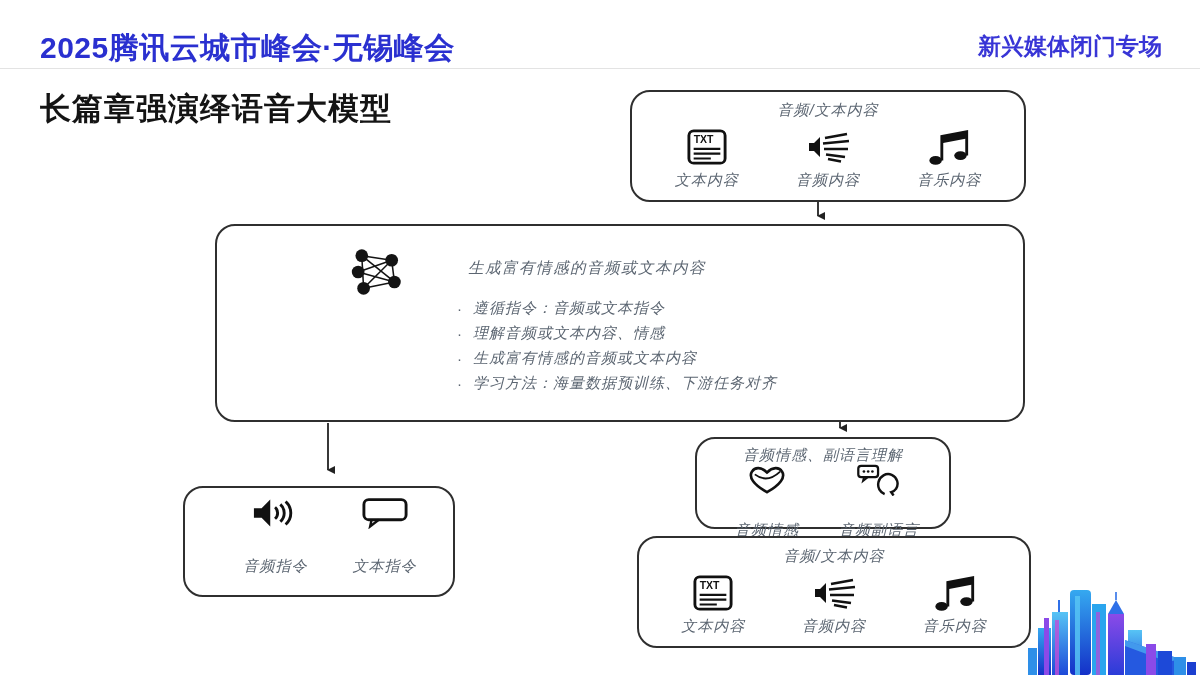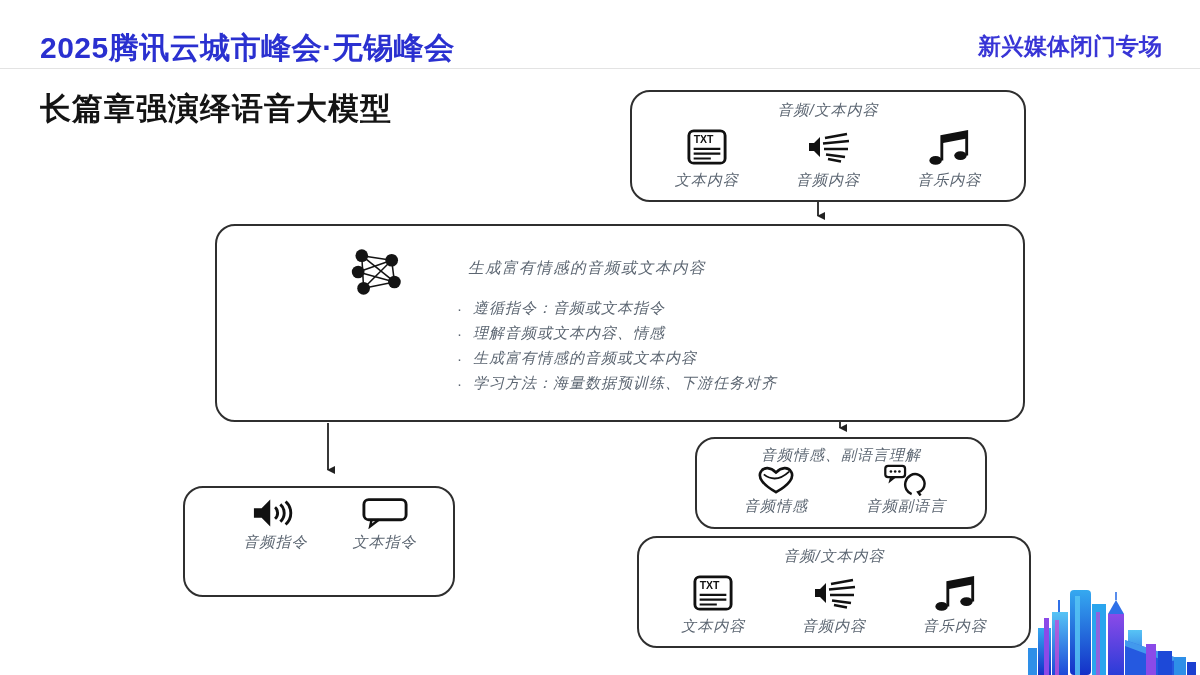--- a/index.html
+++ b/index.html
@@ -14,21 +14,21 @@
     color:#3835d6;white-space:nowrap;}
   .hdr-rule{position:absolute;left:0;top:68px;width:1200px;height:1px;background:#e3e3e3;}
   .slide-title{position:absolute;left:40px;top:88px;font-size:31px;font-weight:700;
     color:#141414;letter-spacing:1px;}
   
   .node{position:absolute;background:#ffffff;border:2px solid #2f2f2f;border-radius:20px;box-sizing:border-box;}
   .node-title{margin-top:9px;text-align:center;font-size:15px;font-style:italic;
     color:#5c6672;letter-spacing:1px;}
   .icon-row{display:flex;justify-content:space-around;align-items:flex-end;margin-top:6px;padding:0 14px;}
   .icon-col{display:flex;flex-direction:column;align-items:center;width:110px;}
-  .icon-col.narrow{width:100px;}
+  .icon-col.narrow{width:100px;gap:24px;}
   .icon-box{height:42px;display:flex;align-items:center;justify-content:center;}
   .icon-label{margin-top:3px;font-size:15px;font-style:italic;color:#5c6672;letter-spacing:1px;white-space:nowrap;}
   
   .model-icon{position:absolute;left:133px;top:20px;}
   .model-title{position:absolute;left:160px;top:32px;width:420px;text-align:center;
     font-size:15.5px;font-style:italic;color:#5c6672;letter-spacing:1.5px;}
   .bullets{position:absolute;left:240px;top:70px;}
   .bullet-row{height:25px;display:flex;align-items:center;font-size:15px;font-style:italic;
     color:#5c6672;letter-spacing:1px;}
   .bullet-dot{width:16px;color:#5c6672;font-style:normal;}
@@ -152,21 +152,21 @@
           <svg width="46" height="32" viewBox="0 0 48 32">
             <rect x="2" y="2" width="44" height="21" rx="5" fill="none" stroke="#111" stroke-width="3"></rect>
             <path d="M10 23 l-1.5 7 l9 -7" fill="none" stroke="#111" stroke-width="2.5"></path>
           </svg>
         </span>
         <span class="icon-label">文本指令</span>
       </div>
     </div>
   </div>
 
-  <div class="node" style="left:695px;top:437px;width:292px;height:92px;">
+  <div class="node" style="left:695px;top:437px;width:256px;height:92px;">
     <div class="node-title" style="margin-top:7px;">音频情感、副语言理解</div>
     <div class="icon-row" style="margin-top:1px;">
       <div class="icon-col narrow">
         <span class="icon-box" style="height:28px;">
           <svg width="42" height="30" viewBox="0 0 44 32">
             <path d="M22 29 C8 21 2 13 6 7 C9 2 16 2 22 8 C28 2 35 2 38 7 C42 13 36 21 22 29 z" fill="none" stroke="#111" stroke-width="2.8"></path>
             <path d="M9 10 q13 10 27 -3" fill="none" stroke="#111" stroke-width="2"></path>
           </svg>
         </span>
         <span class="icon-label">音频情感</span>

